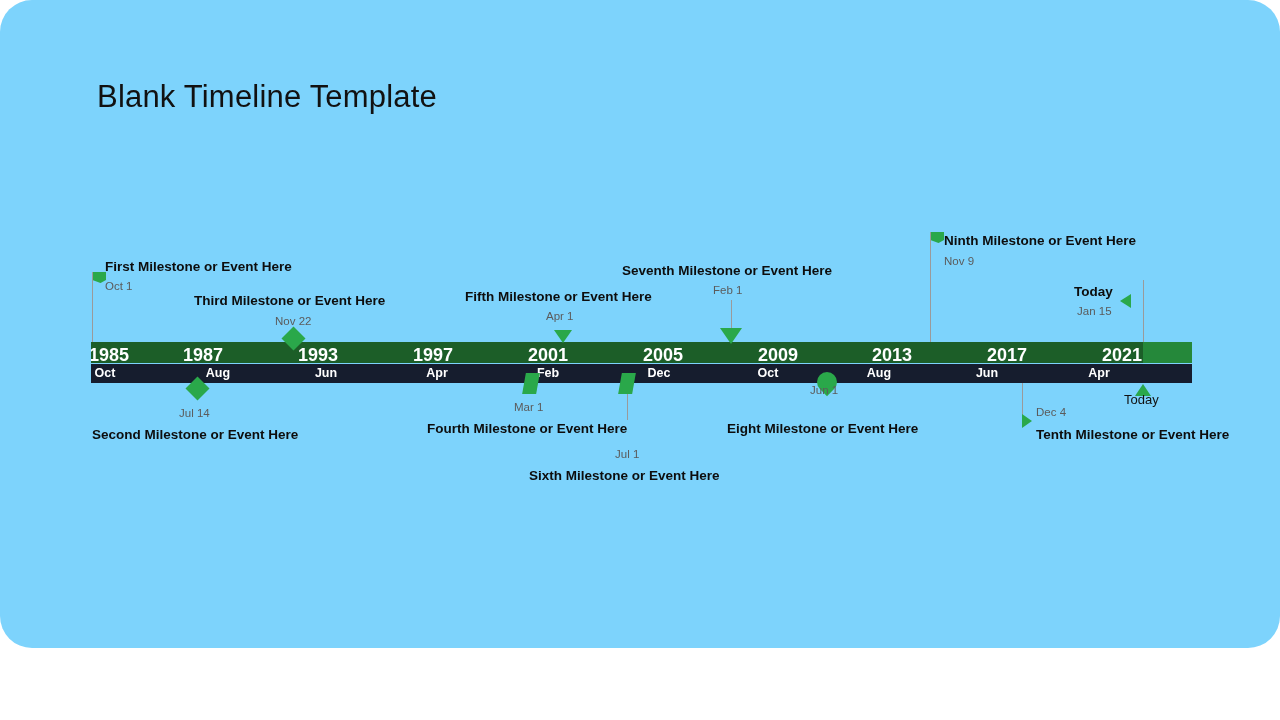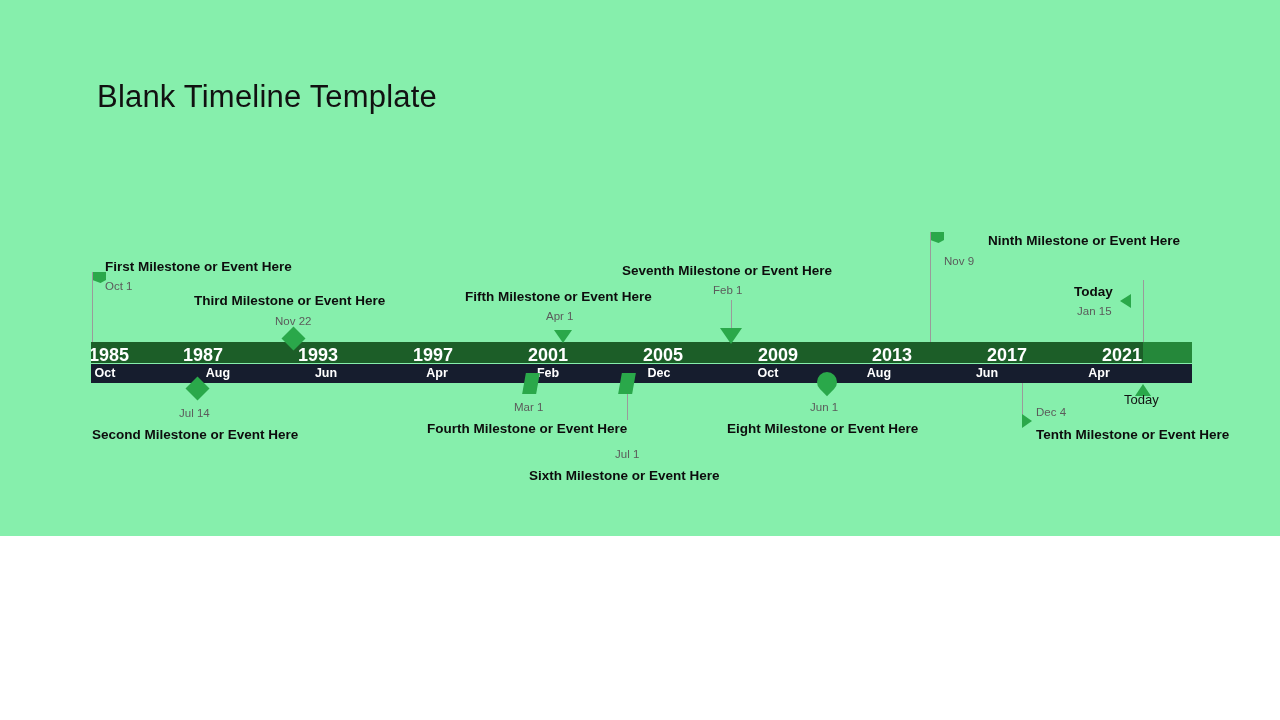--- a/index.html
+++ b/index.html
@@ -11,22 +11,23 @@
     width: 1280px;
     height: 720px;
     background: #ffffff;
     font-family: "Liberation Sans", sans-serif;
     color: #1a1a1a;
     overflow: hidden;
   }
   #slide {
     position: relative;
     width: 1280px;
-    height: 536px;
-    background: #86efac;
+    height: 648px;
+    background: #7dd3fc;
+    border-radius: 32px;
   }
 
   
   #page-title {
     position: absolute;
     left: 97px;
     top: 79px;
     font-size: 31px;
     font-weight: 400;
     letter-spacing: 0.2px;
@@ -282,21 +283,21 @@
   </div>
 
   <div class="milestone">
     <div class="ms-title" style="left:622px; top:263px;">Seventh Milestone or Event Here</div>
     <div class="ms-date" style="left:713px; top:284px;">Feb 1</div>
     <div class="ms-connector" style="left:731px; top:300px; height:28px;"></div>
     <div class="shape shape-tri-down" style="left:720px; top:328px;"></div>
   </div>
 
   <div class="milestone">
-    <div class="ms-title" style="left:988px; top:233px;">Ninth Milestone or Event Here</div>
+    <div class="ms-title" style="left:944px; top:233px;">Ninth Milestone or Event Here</div>
     <div class="ms-date" style="left:944px; top:255px;">Nov 9</div>
     <div class="flag-pole" style="left:930px; top:232px; height:110px;"></div>
     <div class="flag-banner wavy" style="left:931px; top:232px;"></div>
   </div>
 
   <div class="milestone">
     <div class="ms-title" style="left:1074px; top:284px;">Today</div>
     <div class="ms-date" style="left:1077px; top:305px;">Jan 15</div>
     <div class="ms-connector" style="left:1143px; top:280px; height:62px;"></div>
     <div class="shape shape-tri-left" style="left:1120px; top:294px;"></div>
@@ -316,21 +317,21 @@
 
   <div class="milestone">
     <div class="shape shape-parallelogram" style="left:620px; top:373px;"></div>
     <div class="ms-connector" style="left:627px; top:394px; height:26px;"></div>
     <div class="ms-date" style="left:615px; top:448px;">Jul 1</div>
     <div class="ms-title" style="left:529px; top:468px;">Sixth Milestone or Event Here</div>
   </div>
 
   <div class="milestone">
     <div class="shape shape-teardrop" style="left:817px; top:372px;"></div>
-    <div class="ms-date" style="left:810px; top:401px;">Jun 1</div>
+    <div class="ms-date" style="left:810px; top:384px;">Jun 1</div>
     <div class="ms-title" style="left:727px; top:421px;">Eight Milestone or Event Here</div>
   </div>
 
   <div class="milestone">
     <div class="ms-connector" style="left:1022px; top:383px; height:38px;"></div>
     <div class="shape shape-tri-right" style="left:1022px; top:414px;"></div>
     <div class="ms-date" style="left:1036px; top:406px;">Dec 4</div>
     <div class="ms-title" style="left:1036px; top:427px;">Tenth Milestone or Event Here</div>
   </div>
 

